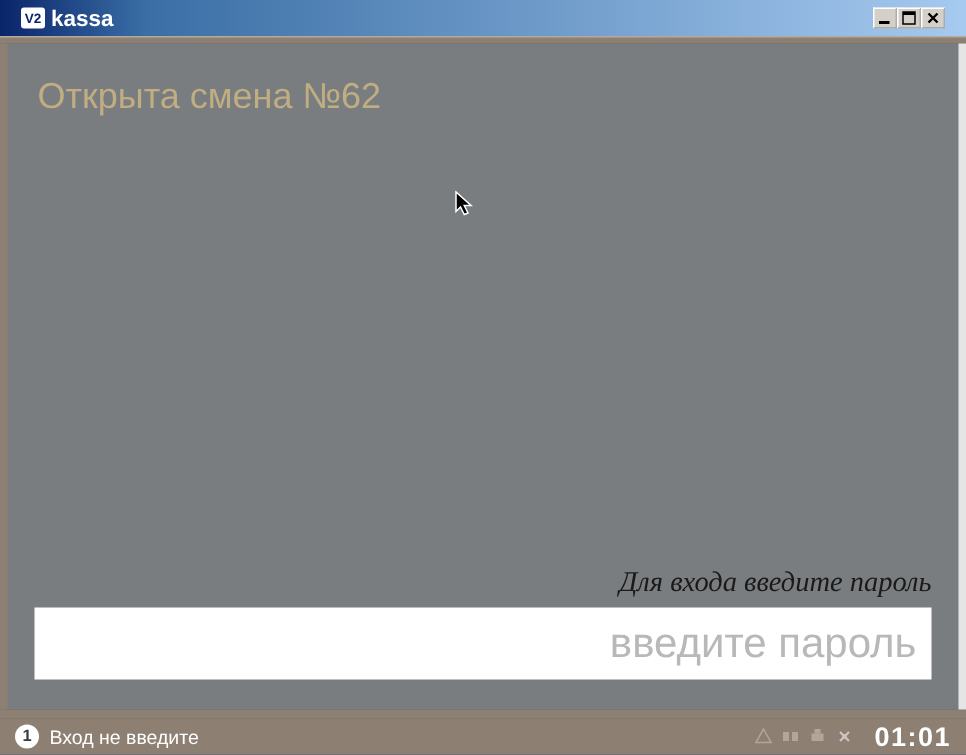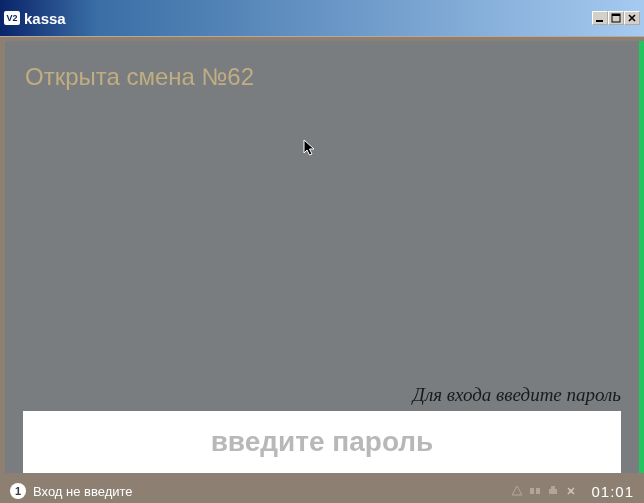--- a/index.html
+++ b/index.html
@@ -2,26 +2,26 @@
 <html><head>
   <meta charset="utf-8">
   <style>
     * { margin: 0; padding: 0; box-sizing: border-box; font-family: Verdana, Geneva, sans-serif; }
     body { background: #5a5e63; width: 644px; height: 503px; overflow: hidden; }
     
     .window { width: 644px; height: 503px; display: flex; flex-direction: column; }
     
     
     .titlebar { 
-      height: 36px; 
+      height: 24px; 
       background: linear-gradient(to bottom, #0a246a 0%, #0a246a 40%, #a6caf0 100%);
       background: #0a246a;
       display: flex; 
       align-items: center; 
-      padding: 0 4px;
+      padding: 0 14px;
       position: relative;
       border-radius: 10px;
     }
     .titlebar-grad {
       position: absolute;
       inset: 0;
       background: linear-gradient(to right, #0a246a 0%, #3a6ea5 15%, #a6caf0 100%);
       z-index: 0;
     }
     .app-icon { 
@@ -60,21 +60,21 @@
       background: #8d8073;
       border-top: 1px solid #b5aa9b;
     }
     
     
     .content { 
       flex: 1; 
       background: #7a7d7f; 
       position: relative;
       border-left: 5px solid #8d8073;
-      border-right: 5px solid #22c55e;
+      border-right: 5px solid #e5e5e5;
     }
     .shift-title { 
       position: absolute; 
       top: 22px; 
       left: 20px; 
       color: #c0ad81; 
       font-size: 24px; 
       font-weight: normal;
       font-family: Verdana, Geneva, sans-serif;
     }
@@ -82,40 +82,39 @@
     .cursor {
       position: absolute;
       top: 98px;
       left: 298px;
       font-size: 14px;
       color: #000;
       text-shadow: 1px 0 0 #fff, -1px 0 0 #fff, 0 1px 0 #fff, 0 -1px 0 #fff;
       pointer-events: none;
     }
     
-    .login-area { position: absolute; left: 18px; right: 18px; bottom: 0; }
+    .login-area { position: absolute; left: 18px; right: 18px; bottom: 20px; }
     .login-prompt { 
       text-align: right; 
       color: #1a1a1a; 
       font-style: italic; 
       font-size: 19px; 
       margin-bottom: 5px;
       font-family: Georgia, serif;
     }
     .password-input { 
       width: 100%; 
-      height: 62px; 
+      height: 48px; 
       background: #fff; 
       border: none;
       outline: none;
-      text-align: center; 
+      text-align: right; 
       font-size: 28px; 
       padding: 0 10px;
       color: #000;
-      font-weight: bold;
     }
     .password-input::placeholder { color: #b8b8b8; font-style: normal; }
     
     
     .bottom-border { height: 6px; background: #8d8073; }
     
     
     .footer { 
       height: 24px; 
       background: #8d8073; 
@@ -134,21 +133,21 @@
       display: inline-flex; 
       align-items: center; 
       justify-content: center; 
       font-size: 11px; 
       font-weight: bold; 
       margin-right: 7px;
     }
     .footer-spacer { flex: 1; }
     .footer-icons { display:flex; gap:6px; align-items:center; margin-right: 14px; opacity: .55; }
     .footer-icons .fi { width:12px; height:12px; display:block; }
-    .footer-time { letter-spacing: 1px; font-size: 15px; color:#fff; }
+    .footer-time { letter-spacing: 1px; font-size: 18px; color:#fff;font-weight:bold; }
   </style>
 </head>
 <body>
 
 <div class="window">
 
   <div class="titlebar">
     <div class="titlebar-grad"></div>
     <span class="app-icon">V2</span>
     <span class="title-text">kassa</span>

